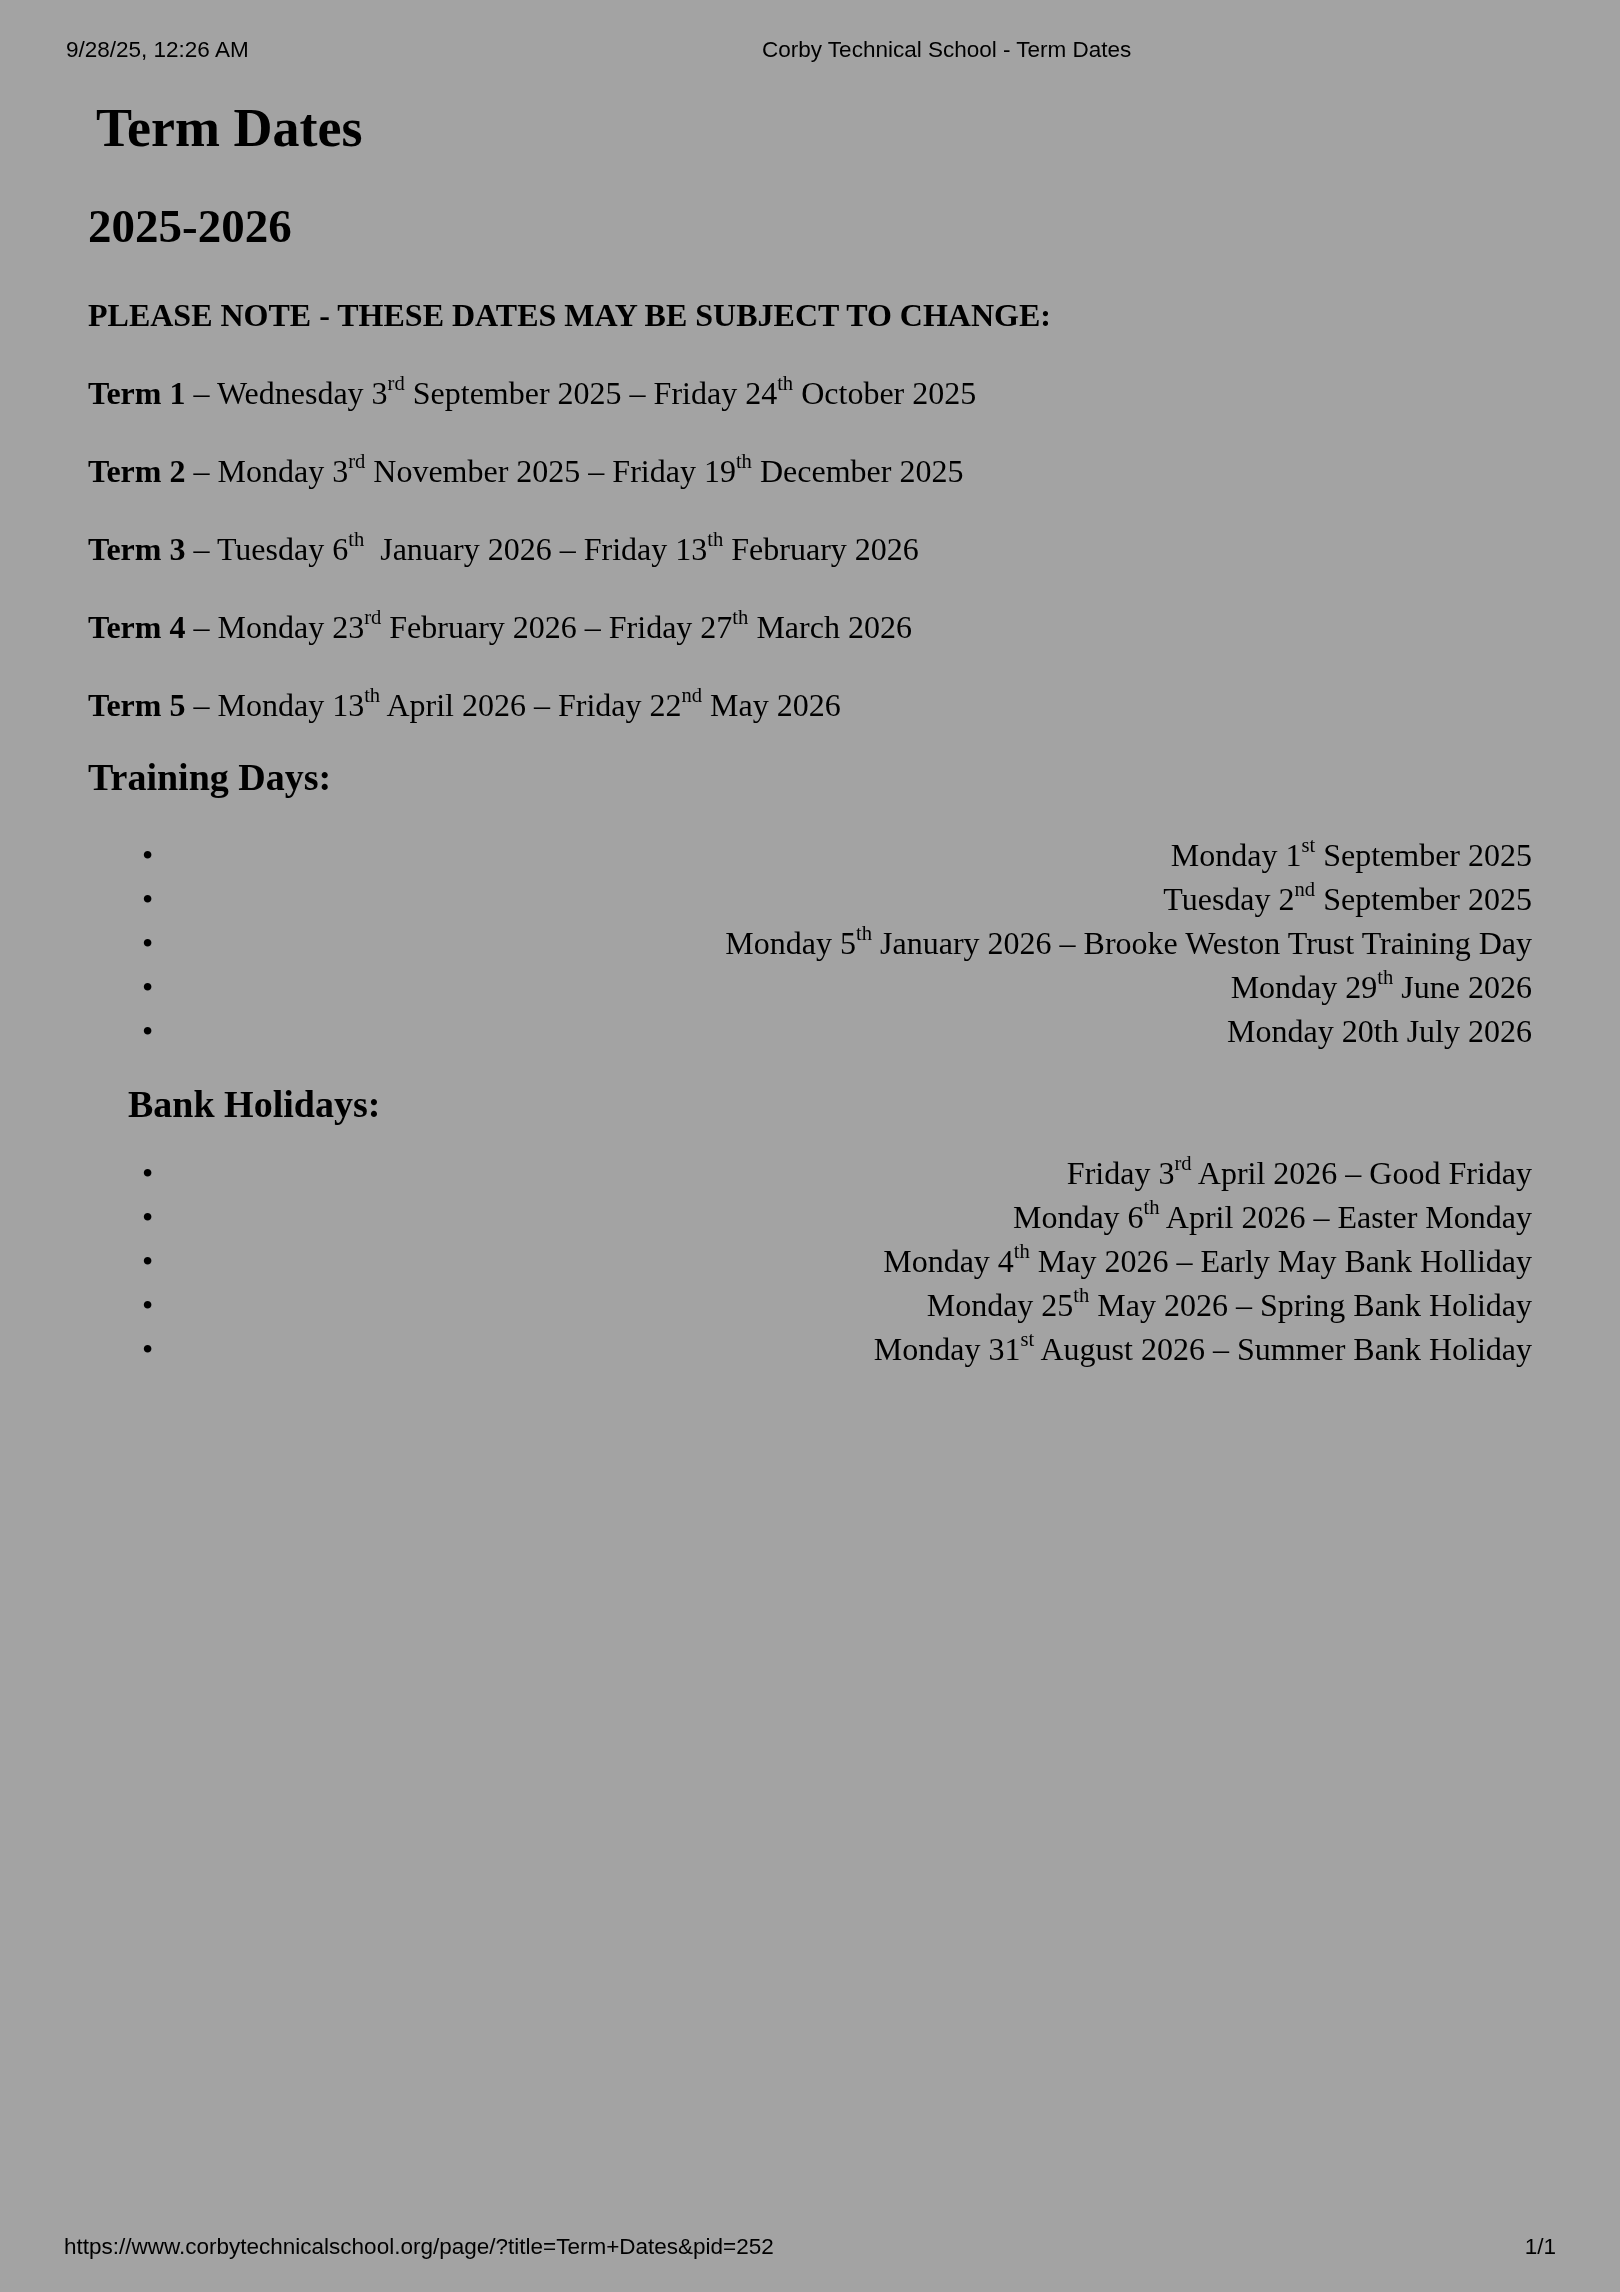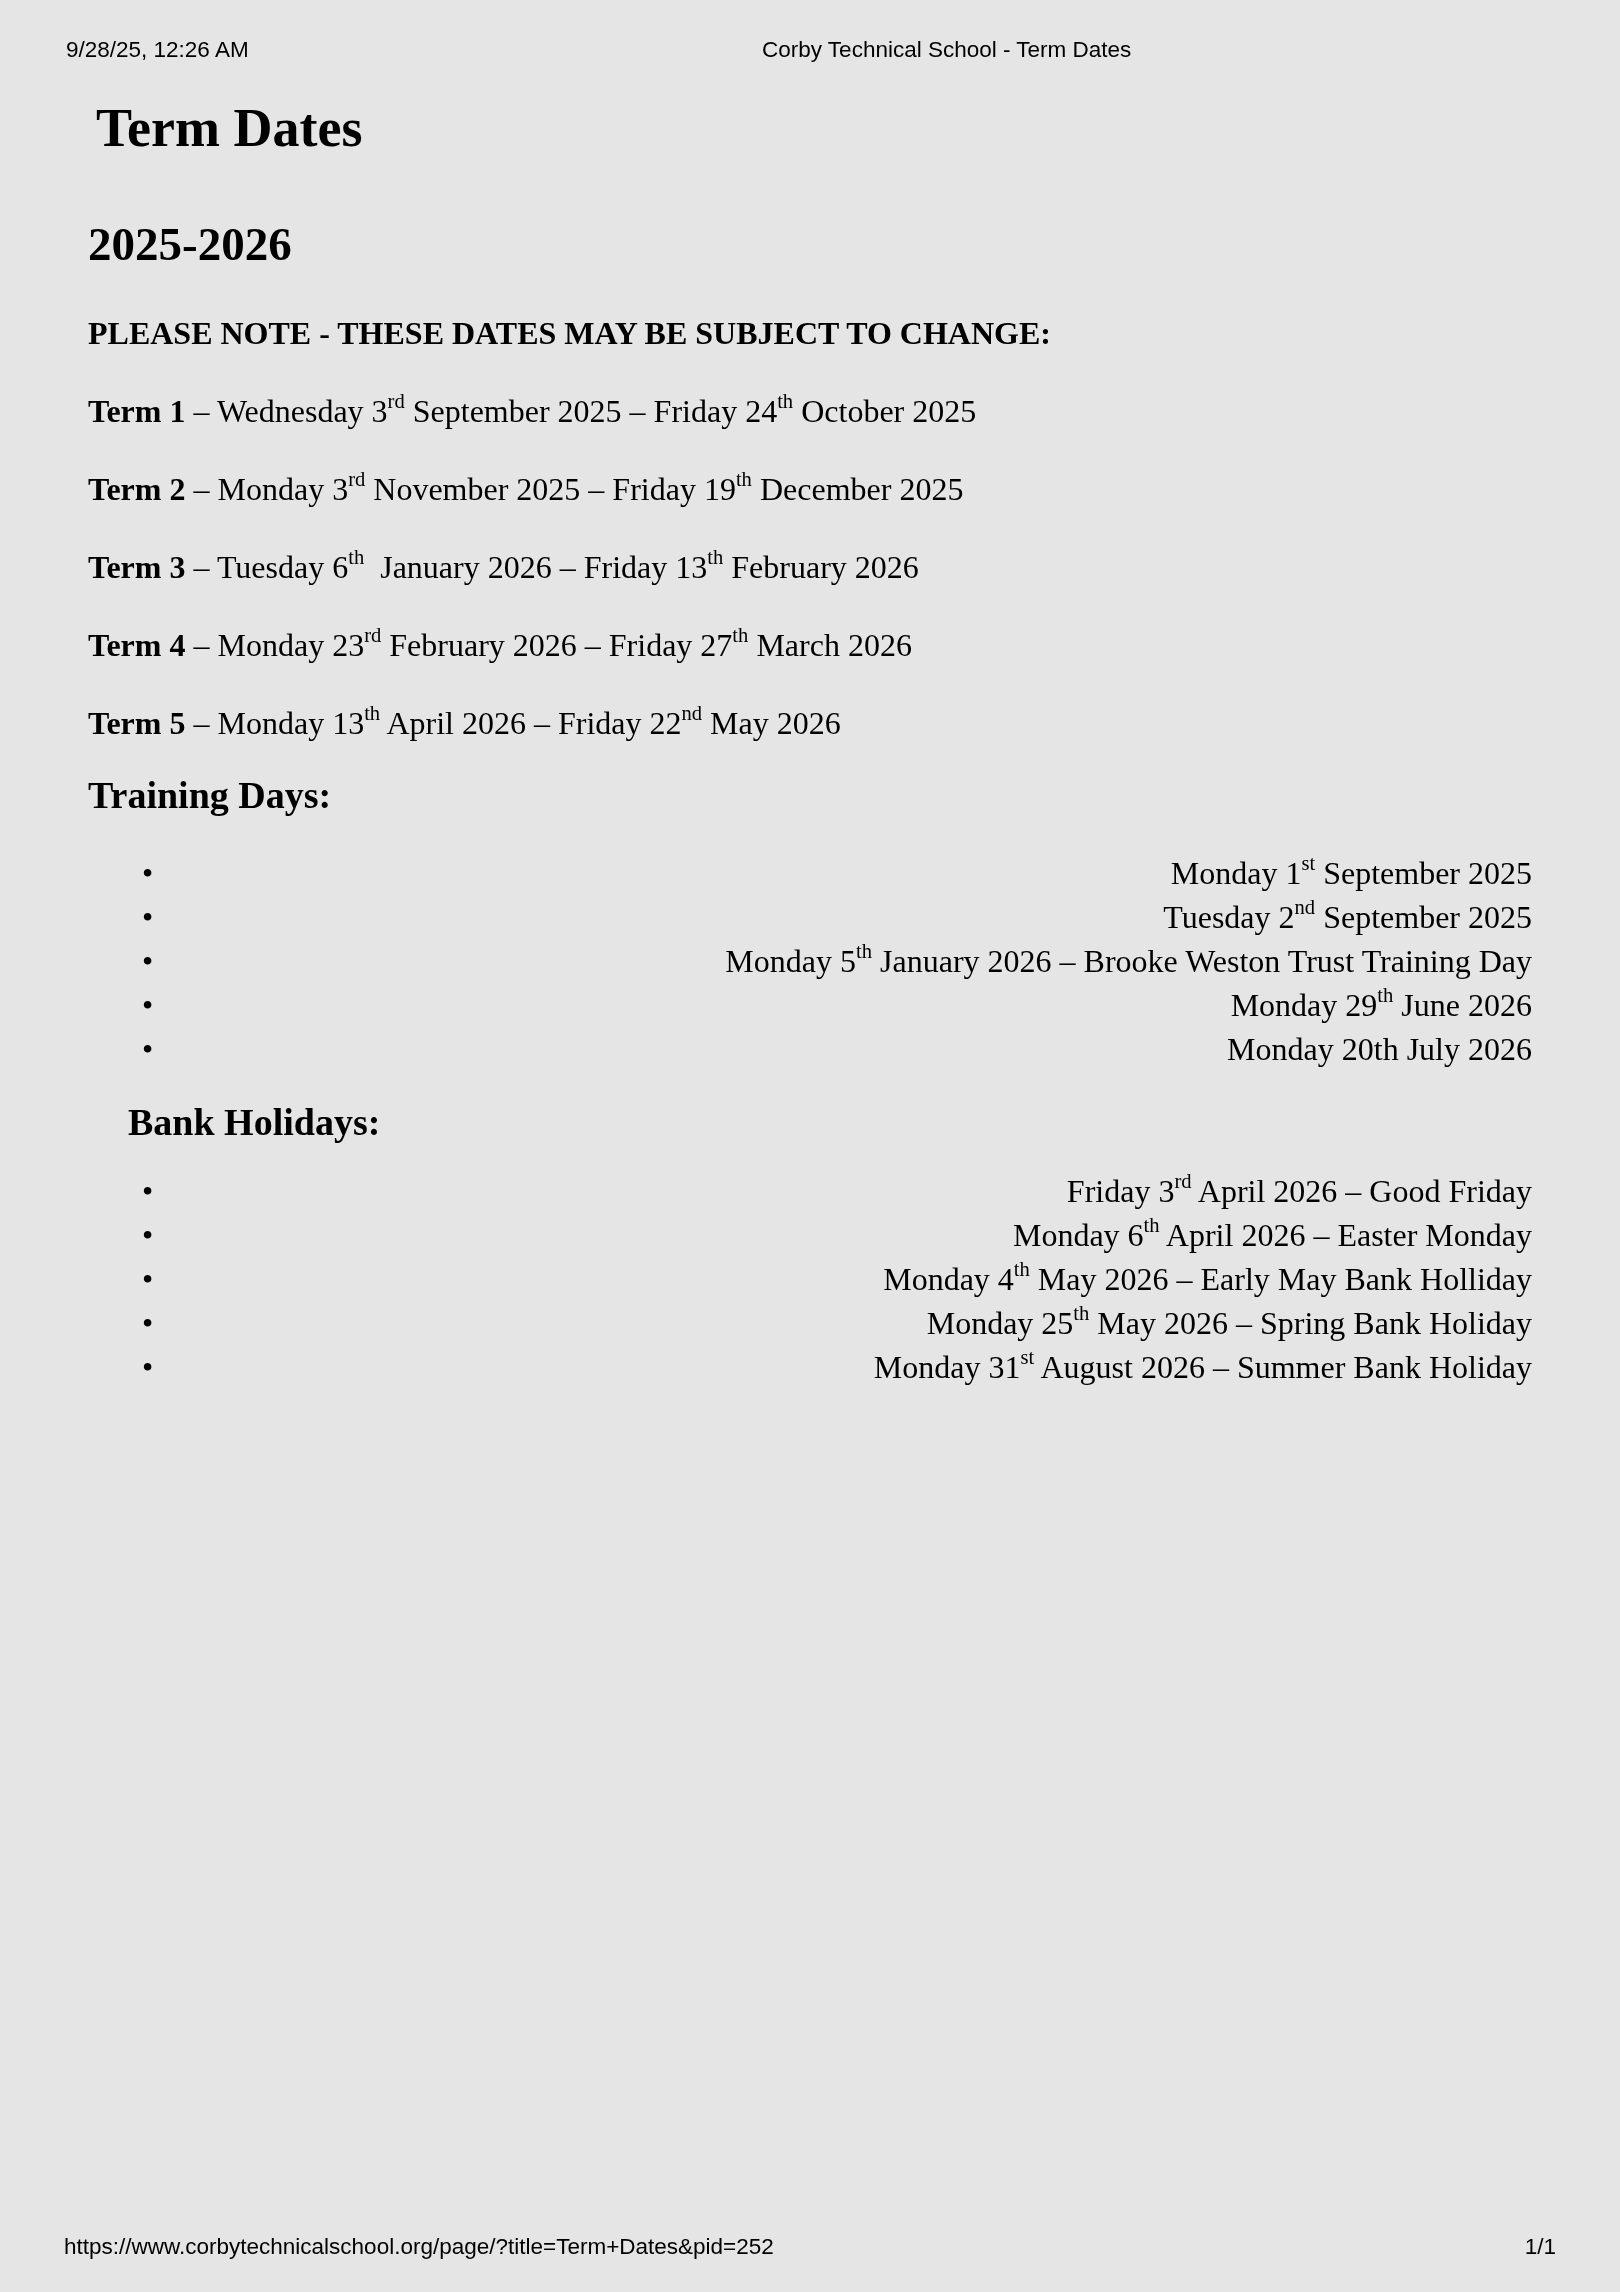--- a/index.html
+++ b/index.html
@@ -1,20 +1,20 @@
 <!DOCTYPE html>
 <html><head>
 <meta charset="utf-8">
 <style>
   html, body { margin: 0; padding: 0; background: #ffffff; }
   .page {
     position: relative;
     width: 1620px;
     height: 2293px;
-    background: #e5e5e5;
+    background: #a3a3a3;
     font-family: "Liberation Serif", serif;
     color: #000000;
     overflow: hidden;
   }
   
   .chrome-print {
     position: absolute;
     font-family: "Liberation Sans", sans-serif;
     font-size: 22.5px;
     line-height: 22.5px;
@@ -33,21 +33,21 @@
     right: 88px;
     top: 93px;
   }
   h1.doc-title {
     margin: 8px;
     font-size: 54px;
     line-height: 1;
     font-weight: bold;
   }
   h2.doc-subtitle {
-    margin: 66px 0 0 0;
+    margin: 48px 0 0 0;
     font-size: 47px;
     line-height: 1;
     font-weight: bold;
   }
   p.notice {
     margin: 43px 0 0 0;
     font-size: 32px;
     line-height: 45px;
     font-weight: bold;
     white-space: pre-wrap;

